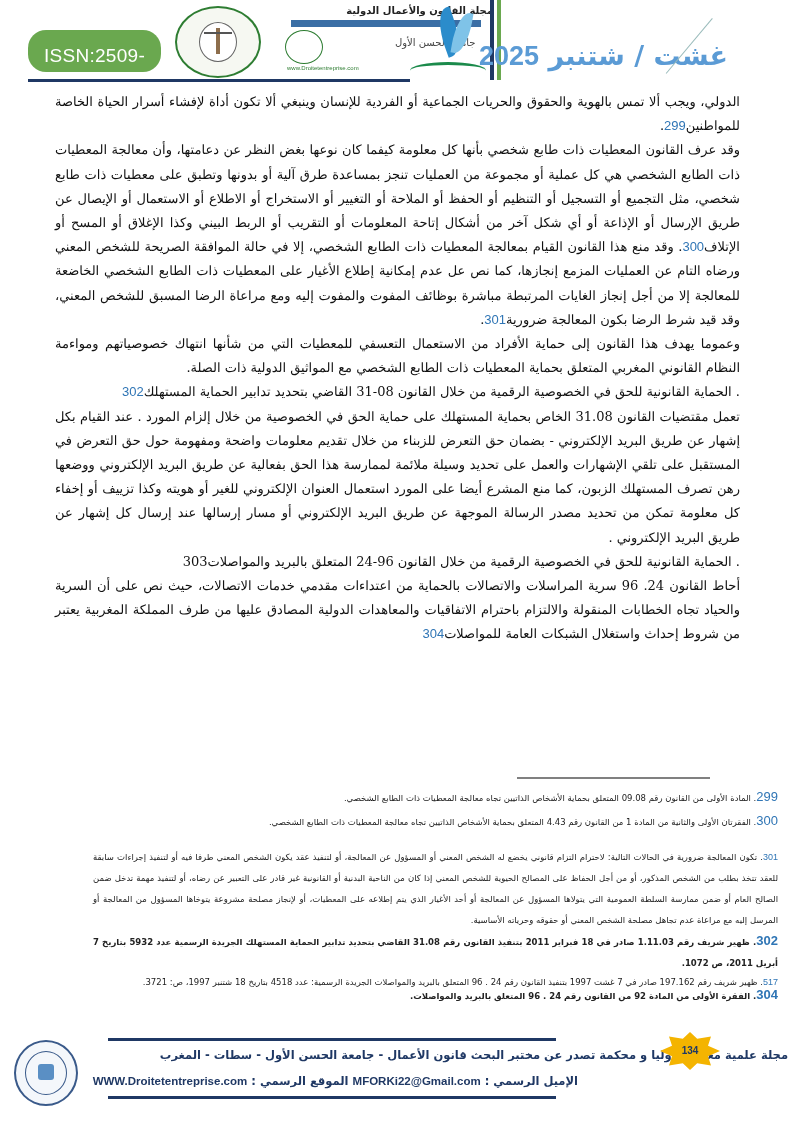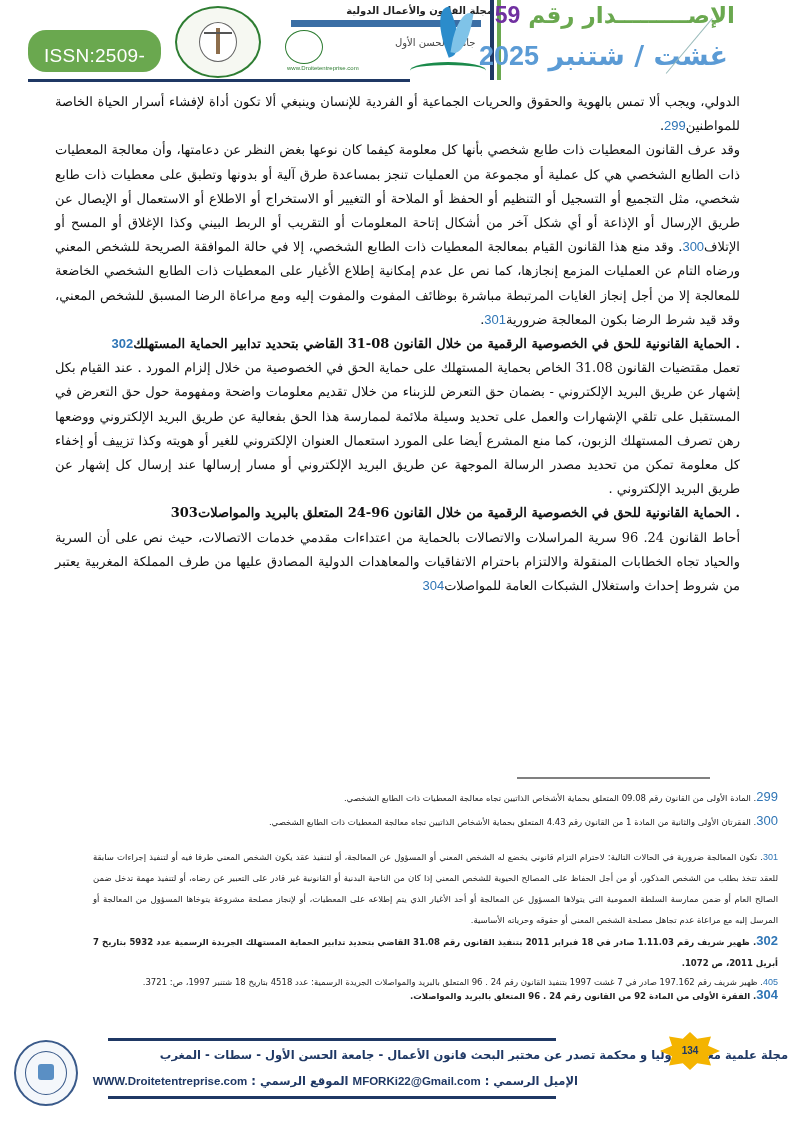--- a/index.html
+++ b/index.html
@@ -27,21 +27,21 @@
   .vbar2 { position: absolute; left: 497px; top: 0; width: 4px; height: 80px; background: #6aa84f; }
   .issue-line1 { position: absolute; left: 515px; top: 2px; width: 220px; text-align: right; direction: rtl; font-weight: bold; font-size: 23px; color: #6aa84f; white-space: nowrap; }
   .issue-line1 .num { color: #7030a0; font-family: "Liberation Sans", sans-serif; }
   .issue-line2 { position: absolute; left: 510px; top: 40px; width: 218px; text-align: right; direction: rtl; font-weight: bold; font-size: 27px; color: #5b9bd5; white-space: nowrap; }
   .issue-line2 .yr { font-family: "Liberation Sans", sans-serif; }
   .diag { position: absolute; left: 712px; top: 18px; width: 1px; height: 72px; background: #9bb; transform: rotate(40deg); transform-origin: top left; }
 
   
   .content { position: absolute; left: 55px; top: 90px; width: 685px; direction: rtl; text-align: justify; font-family: "DejaVu Serif", serif; font-size: 13px; line-height: 24.2px; }
   .content p { margin: 0; }
-  .content .heading { font-weight: bold; }
+  .content .heading { font-weight: normal; }
   .ref { color: #2f75b5; font-family: "Liberation Sans", sans-serif; }
 
   
   .fn-rule { position: absolute; left: 517px; top: 777px; width: 193px; height: 2px; background: #808080; }
   .footnotes { position: absolute; left: 55px; width: 685px; direction: rtl; text-align: justify; font-family: "DejaVu Sans", sans-serif; font-size: 8.5px; line-height: 21px; color: #222; margin-left: 38px; }
   .footnotes .ref-big { color: #2f75b5; font-family: "Liberation Sans", sans-serif; font-size: 13px; }
   .footnotes .ref-small { color: #2f75b5; font-family: "Liberation Sans", sans-serif; font-size: 9px; }
 
   
   .foot-rule-top { position: absolute; left: 108px; top: 1038px; width: 448px; height: 3px; background: #1f3864; }
@@ -79,37 +79,36 @@
 
   <div class="book-logo">
     <div class="leaf1"></div>
     <div class="leaf2"></div>
     <div class="book"></div>
   </div>
 
   <div class="vbar1"></div>
   <div class="vbar2"></div>
 
-  <div class="issue-line1">
-    <span>الإصـــــــــدار رقم</span>
-    <span class="num">59</span>
-  </div>
   <div class="issue-line2">
     <span>غشت / شتنبر</span>
     <span class="yr">2025</span>
   </div>
   <div class="diag"></div>
 </div>
 
 <div class="content">
   <p>
     <span>الدولي، ويجب ألا تمس بالهوية والحقوق والحريات الجماعية أو الفردية للإنسان وينبغي ألا تكون أداة لإفشاء أسرار الحياة الخاصة للمواطنين</span><span class="ref">299</span><span>.</span>
   </p>
   <p>
     <span>وقد عرف القانون المعطيات ذات طابع شخصي بأنها كل معلومة كيفما كان نوعها بغض النظر عن دعامتها، وأن معالجة المعطيات ذات الطابع الشخصي هي كل عملية أو مجموعة من العمليات تنجز بمساعدة طرق آلية أو بدونها وتطبق على معطيات ذات طابع شخصي، مثل التجميع أو التسجيل أو التنظيم أو الحفظ أو الملاحة أو التغيير أو الاستخراج أو الاطلاع أو الاستعمال أو الإيصال عن طريق الإرسال أو الإذاعة أو أي شكل آخر من أشكال إتاحة المعلومات أو التقريب أو الربط البيني وكذا الإغلاق أو المسح أو الإتلاف</span><span class="ref">300</span><span>. وقد منع هذا القانون القيام بمعالجة المعطيات ذات الطابع الشخصي، إلا في حالة الموافقة الصريحة للشخص المعني ورضاه التام عن العمليات المزمع إنجازها، كما نص عل عدم إمكانية إطلاع الأغيار على المعطيات ذات الطابع الشخصي الخاضعة للمعالجة إلا من أجل إنجاز الغايات المرتبطة مباشرة بوظائف المفوت والمفوت إليه ومع مراعاة الرضا المسبق للشخص المعني، وقد قيد شرط الرضا بكون المعالجة ضرورية</span><span class="ref">301</span><span>.</span>
+  </p>
+  <p>
+    <span>وعموما يهدف هذا القانون إلى حماية الأفراد من الاستعمال التعسفي للمعطيات التي من شأنها انتهاك خصوصياتهم ومواءمة النظام القانوني المغربي المتعلق بحماية المعطيات ذات الطابع الشخصي مع المواثيق الدولية ذات الصلة.</span>
   </p>
   <p class="heading">
     <span>. الحماية القانونية للحق في الخصوصية الرقمية من خلال القانون 08-31 القاضي بتحديد تدابير الحماية المستهلك</span><span class="ref">302</span>
   </p>
   <p>
     <span>تعمل مقتضيات القانون 31.08 الخاص بحماية المستهلك على حماية الحق في الخصوصية من خلال إلزام المورد . عند القيام بكل إشهار عن طريق البريد الإلكتروني - بضمان حق التعرض للزبناء من خلال تقديم معلومات واضحة ومفهومة حول حق التعرض في المستقبل على تلقي الإشهارات والعمل على تحديد وسيلة ملائمة لممارسة هذا الحق بفعالية عن طريق البريد الإلكتروني ووضعها رهن تصرف المستهلك الزبون، كما منع المشرع أيضا على المورد استعمال العنوان الإلكتروني للغير أو هويته وكذا تزييف أو إخفاء كل معلومة تمكن من تحديد مصدر الرسالة الموجهة عن طريق البريد الإلكتروني أو مسار إرسالها عند إرسال كل إشهار عن طريق البريد الإلكتروني .</span>
   </p>
   <p class="heading">
     <span>. الحماية القانونية للحق في الخصوصية الرقمية من خلال القانون 96-24 المتعلق بالبريد والمواصلات303</span>
   </p>
@@ -126,21 +125,21 @@
 <div class="footnotes" style="top:810px;">
   <span class="ref-big">300</span><span>. الفقرتان الأولى والثانية من المادة 1 من القانون رقم 4.43 المتعلق بحماية الأشخاص الذاتيين تجاه معالجة المعطيات ذات الطابع الشخصي.</span>
 </div>
 <div class="footnotes" style="top:847px;">
   <span class="ref-small">301</span><span>. تكون المعالجة ضرورية في الحالات التالية: لاحترام التزام قانوني يخضع له الشخص المعني أو المسؤول عن المعالجة، أو لتنفيذ عقد يكون الشخص المعني طرفا فيه أو لتنفيذ إجراءات سابقة للعقد تتخذ بطلب من الشخص المذكور، أو من أجل الحفاظ على المصالح الحيوية للشخص المعني إذا كان من الناحية البدنية أو القانونية غير قادر على التعبير عن رضاه، أو لتنفيذ مهمة تدخل ضمن الصالح العام أو ضمن ممارسة السلطة العمومية التي يتولاها المسؤول عن المعالجة أو أحد الأغيار الذي يتم إطلاعه على المعطيات، أو لإنجاز مصلحة مشروعة يتوخاها المسؤول من المعالجة أو المرسل إليه مع مراعاة عدم تجاهل مصلحة الشخص المعني أو حقوقه وحرياته الأساسية.</span>
 </div>
 <div class="footnotes" style="top:930px;font-weight:bold;">
   <span class="ref-big">302</span><span>. ظهير شريف رقم 1.11.03 صادر في 18 فبراير 2011 بتنفيذ القانون رقم 31.08 القاضي بتحديد تدابير الحماية المستهلك الجريدة الرسمية عدد 5932 بتاريخ 7 أبريل 2011، ص 1072.</span>
 </div>
 <div class="footnotes" style="top:972px;">
-  <span class="ref-small">405</span><span>. ظهير شريف رقم 197.162 صادر في 7 غشت 1997 بتنفيذ القانون رقم 24 . 96 المتعلق بالبريد والمواصلات الجريدة الرسمية: عدد 4518 بتاريخ 18 شتنبر 1997، ص: 3721.</span>
+  <span class="ref-small">517</span><span>. ظهير شريف رقم 197.162 صادر في 7 غشت 1997 بتنفيذ القانون رقم 24 . 96 المتعلق بالبريد والمواصلات الجريدة الرسمية: عدد 4518 بتاريخ 18 شتنبر 1997، ص: 3721.</span>
 </div>
 <div class="footnotes" style="top:984px;font-weight:bold;">
   <span class="ref-big">304</span><span>. الفقرة الأولى من المادة 92 من القانون رقم 24 . 96 المتعلق بالبريد والمواصلات.</span>
 </div>
 
 <div class="seal" title="الدكتور مصطفى الفوركي - المغرب المصطفى">
   <div class="ring"></div>
   <div class="core"></div>
 </div>
 

